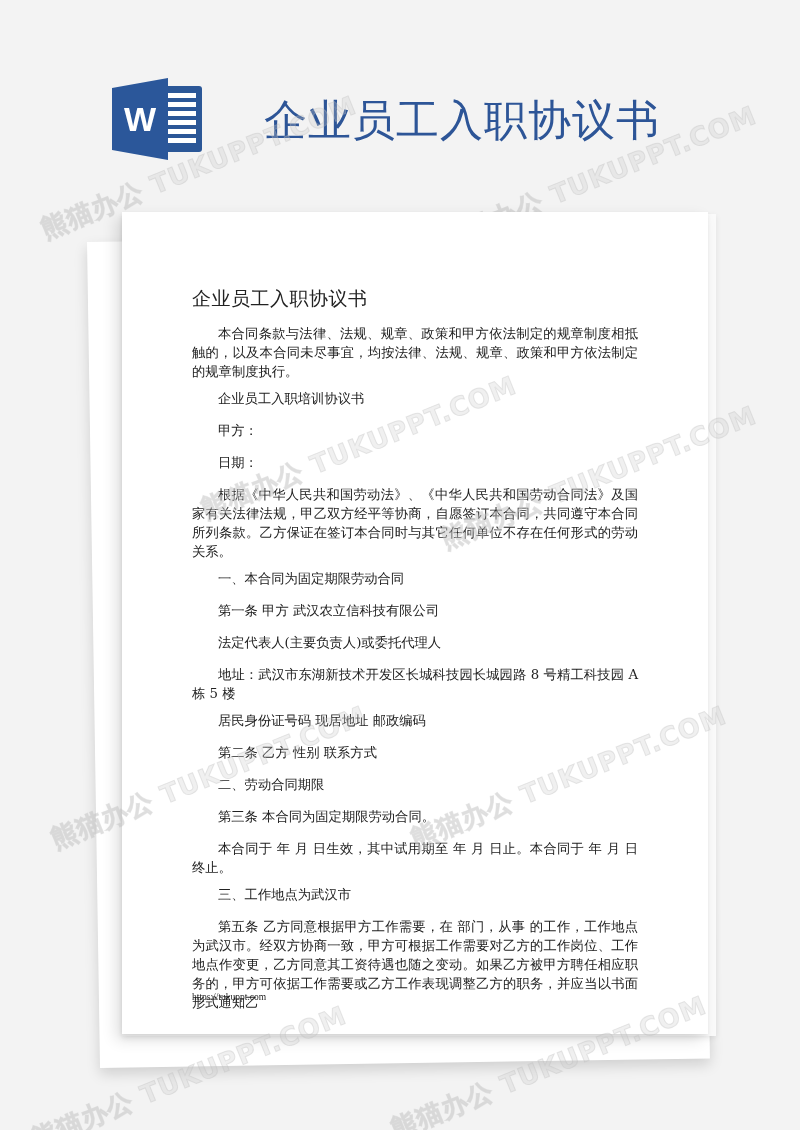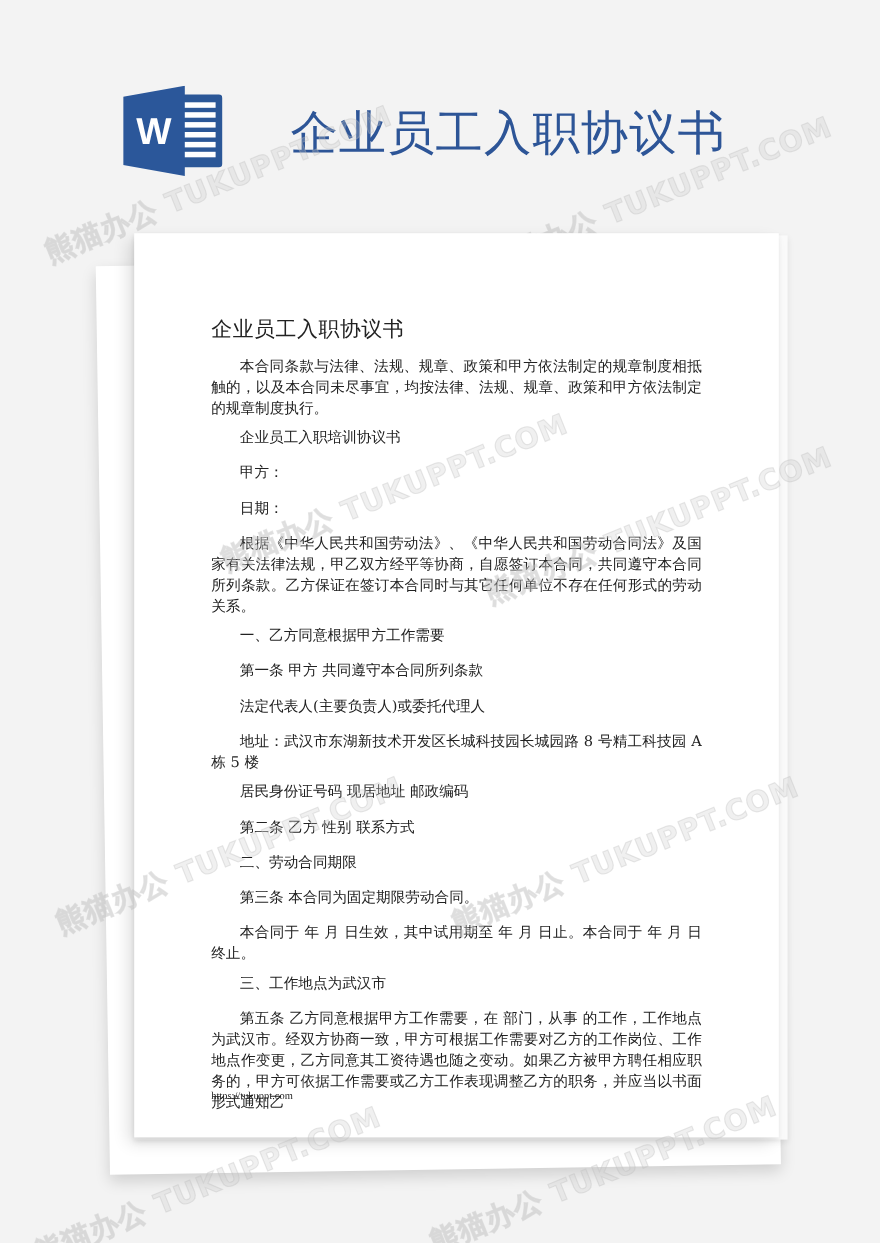--- a/index.html
+++ b/index.html
@@ -89,22 +89,22 @@
 <div class="paper-back2"></div>
 
 <div class="paper-front">
   <div class="doc-title">企业员工入职协议书</div>
   <div class="doc-body">
     <p class="para">本合同条款与法律、法规、规章、政策和甲方依法制定的规章制度相抵触的，以及本合同未尽事宜，均按法律、法规、规章、政策和甲方依法制定的规章制度执行。</p>
     <p class="para short">企业员工入职培训协议书</p>
     <p class="para short">甲方：</p>
     <p class="para short">日期：</p>
     <p class="para">根据《中华人民共和国劳动法》、《中华人民共和国劳动合同法》及国家有关法律法规，甲乙双方经平等协商，自愿签订本合同，共同遵守本合同所列条款。乙方保证在签订本合同时与其它任何单位不存在任何形式的劳动关系。</p>
-    <p class="para short">一、乙方同意根据甲方工作需要</p>
-    <p class="para short">第一条 甲方 共同遵守本合同所列条款</p>
+    <p class="para short">一、本合同为固定期限劳动合同</p>
+    <p class="para short">第一条 甲方 武汉农立信科技有限公司</p>
     <p class="para short">法定代表人(主要负责人)或委托代理人</p>
     <p class="para">地址：武汉市东湖新技术开发区长城科技园长城园路 8 号精工科技园 A 栋 5 楼</p>
     <p class="para short">居民身份证号码 现居地址 邮政编码</p>
     <p class="para short">第二条 乙方 性别 联系方式</p>
     <p class="para short">二、劳动合同期限</p>
     <p class="para short">第三条 本合同为固定期限劳动合同。</p>
     <p class="para">本合同于 年 月 日生效，其中试用期至 年 月 日止。本合同于 年 月 日终止。</p>
     <p class="para short">三、工作地点为武汉市</p>
     <p class="para">第五条 乙方同意根据甲方工作需要，在 部门，从事 的工作，工作地点为武汉市。经双方协商一致，甲方可根据工作需要对乙方的工作岗位、工作地点作变更，乙方同意其工资待遇也随之变动。如果乙方被甲方聘任相应职务的，甲方可依据工作需要或乙方工作表现调整乙方的职务，并应当以书面形式通知乙</p>
   </div>

